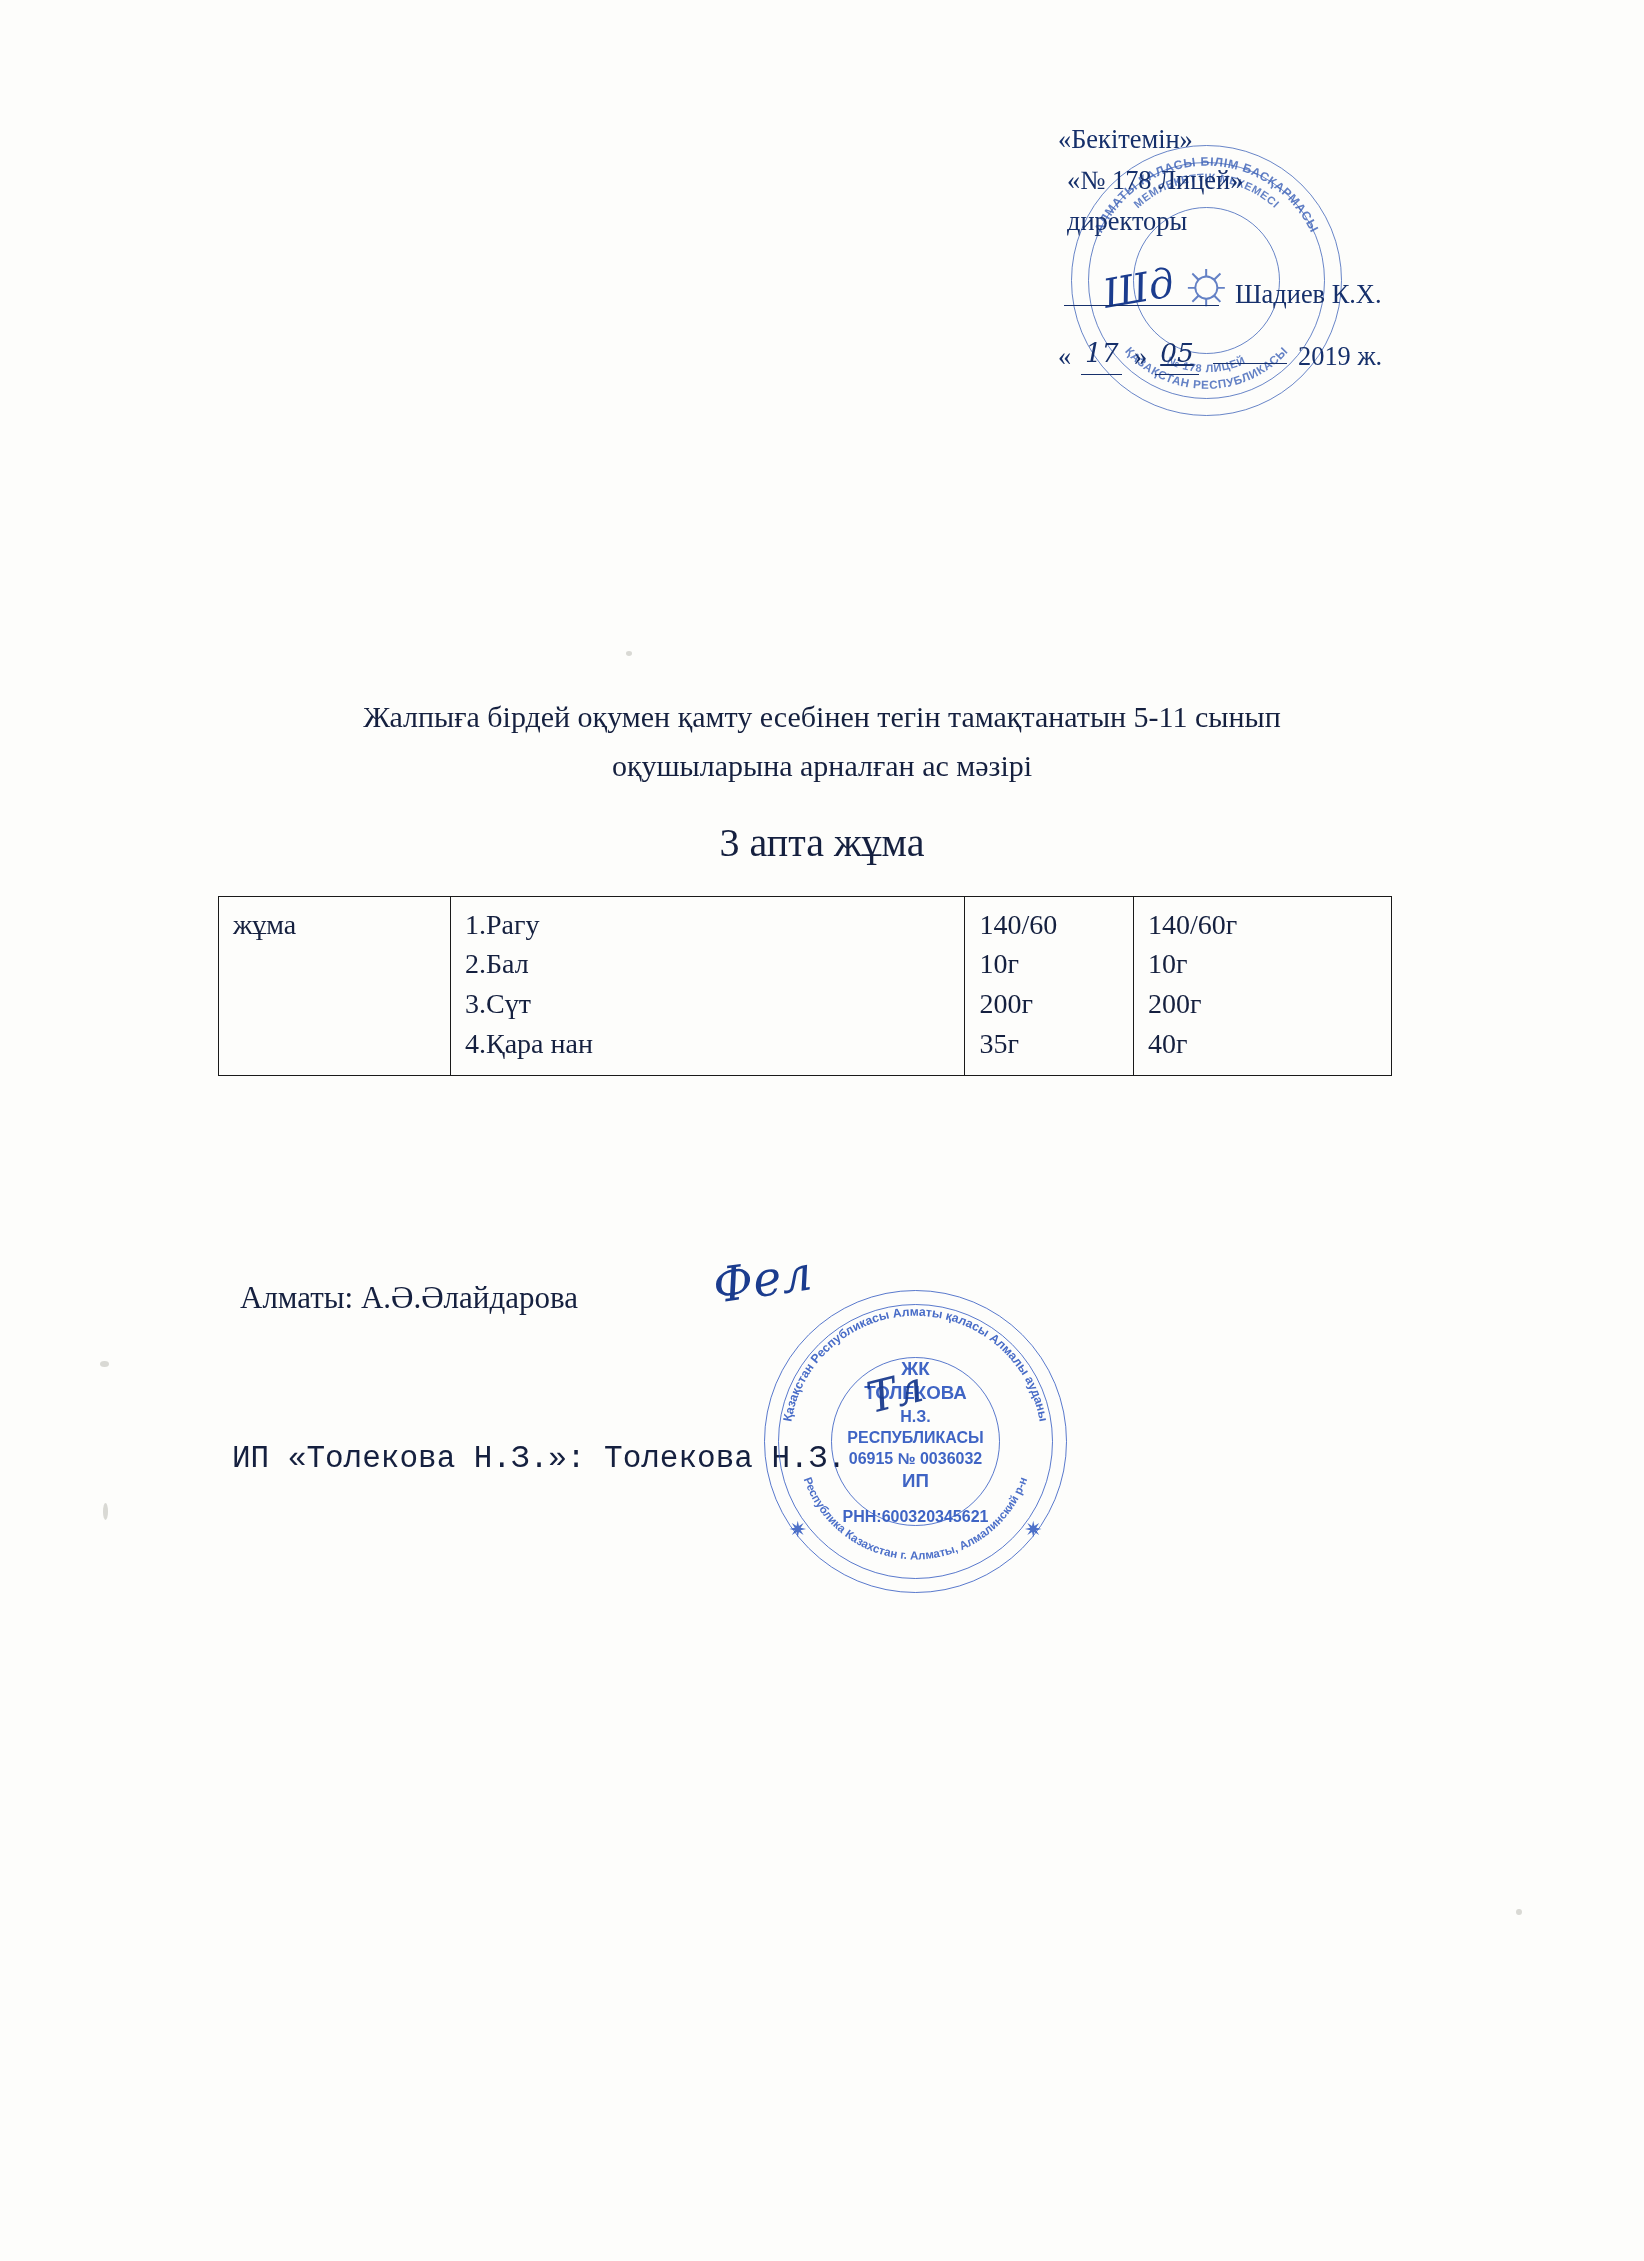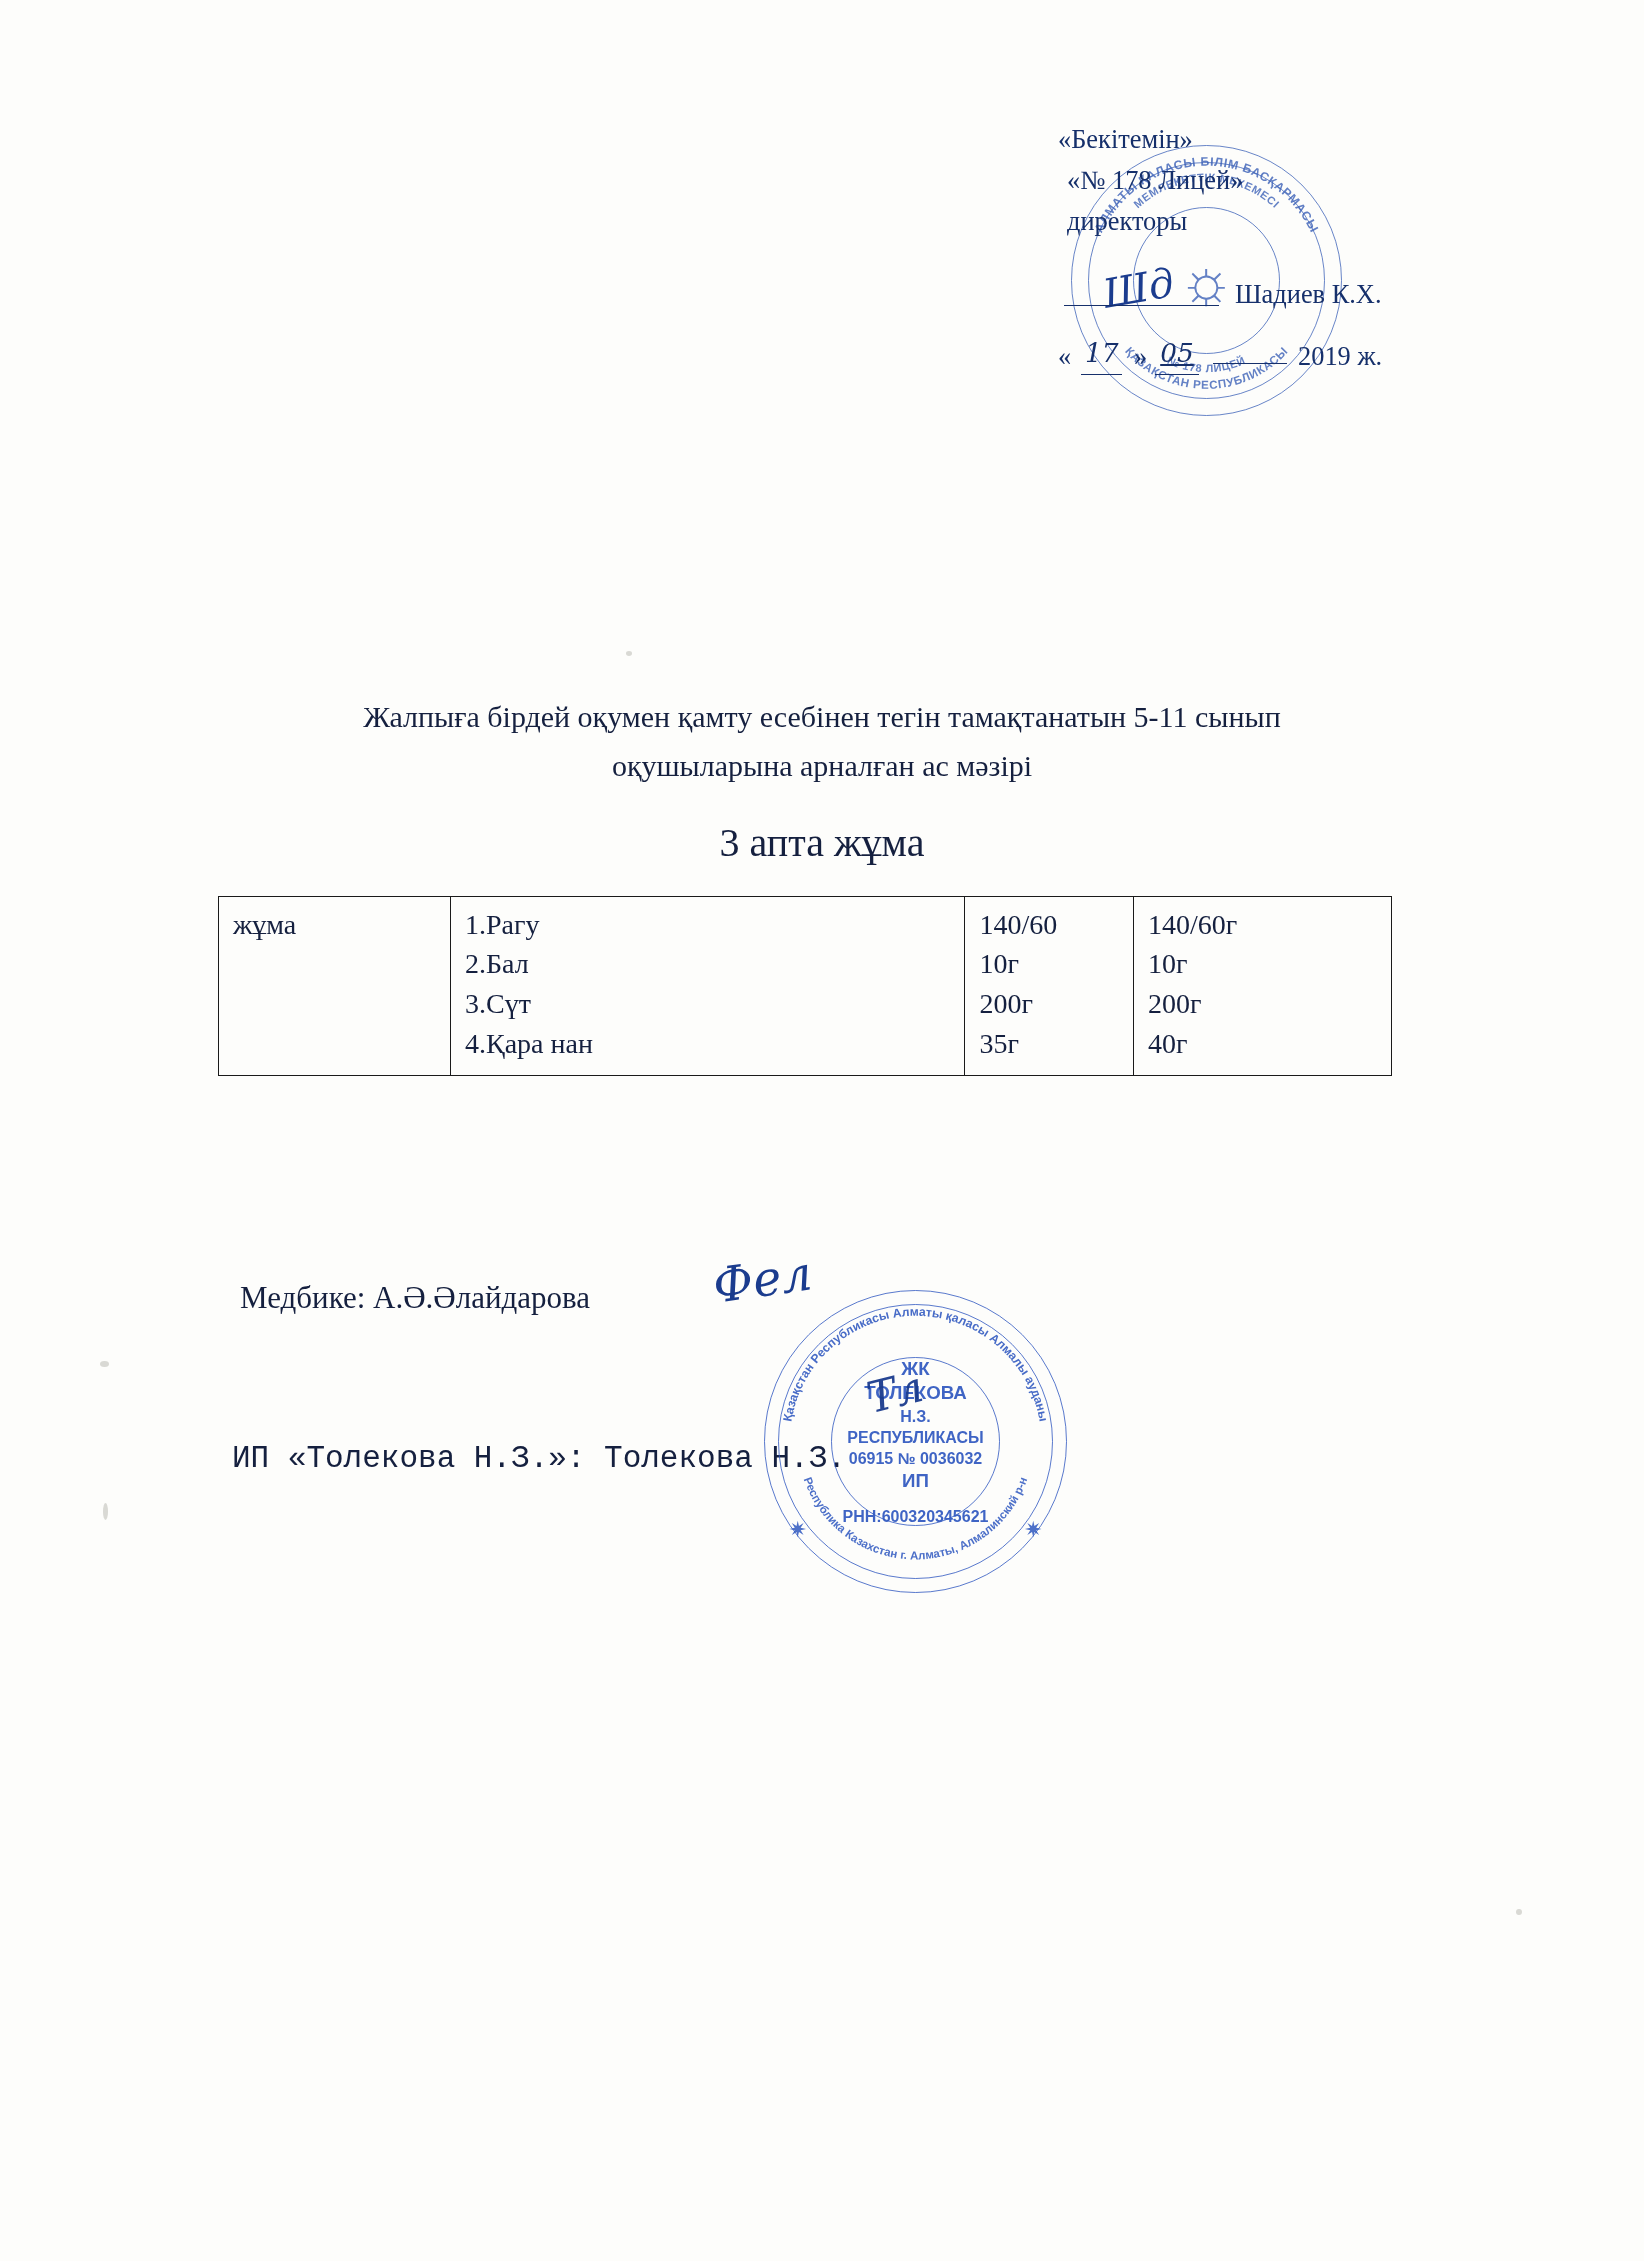--- a/index.html
+++ b/index.html
@@ -352,21 +352,21 @@
           <div>140/60г</div>
           <div>10г</div>
           <div>200г</div>
           <div>40г</div>
         </div>
       </td>
     </tr>
   </tbody>
     </table>
 
-  <div class="nurse-line">Медбике: А.Ә.Әлайдарова</div>
+  <div class="nurse-line">Алматы: А.Ә.Әлайдарова</div>
   <div class="nurse-sign">Фел</div>
 
   <div class="ip-line">ИП «Толекова Н.З.»:  Толекова Н.З.</div>
 
   <div class="stamp-ip">
     <div class="ring-outer"></div>
     <div class="ring-mid"></div>
     <div class="ring-inner"></div>
     <svg viewBox="0 0 470 470" xmlns="http://www.w3.org/2000/svg">
       <defs>

